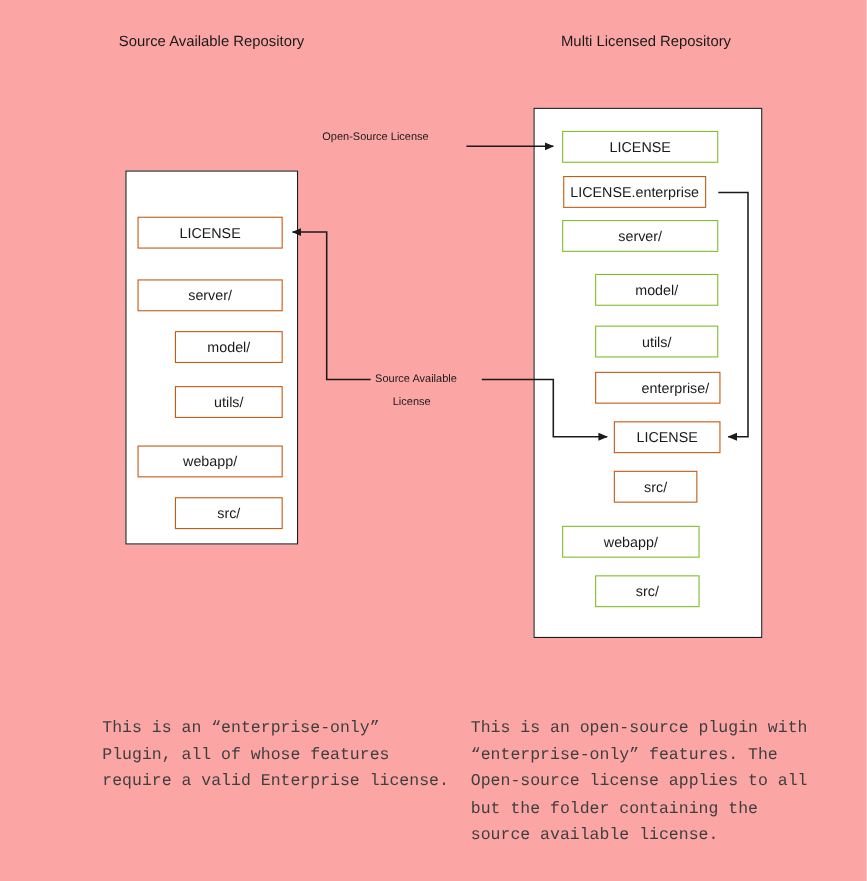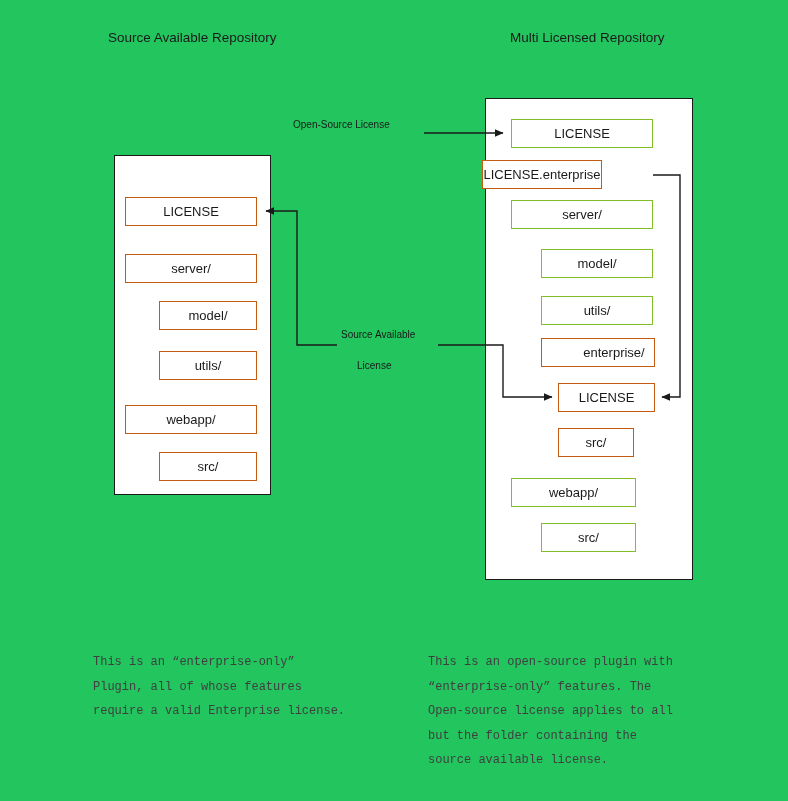--- a/index.html
+++ b/index.html
@@ -4,21 +4,21 @@
 <style>
   html, body {
     margin: 0;
     padding: 0;
     background: #ffffff;
   }
   #canvas {
     position: relative;
     width: 788px;
     height: 801px;
-    background: #22c55e;
+    background: #fca5a5;
     overflow: hidden;
     font-family: "Liberation Sans", sans-serif;
   }
   .repo-title {
     position: absolute;
     font-family: "Liberation Sans", sans-serif;
     font-size: 13.5px;
     color: #1a1a1a;
     white-space: nowrap;
   }
@@ -56,27 +56,27 @@
     pointer-events: none;
   }
   .edge-label {
     position: absolute;
     font-family: "Liberation Sans", sans-serif;
     font-size: 10px;
     color: #1a1a1a;
     white-space: nowrap;
   }
   #label-open-source { left: 293px; top: 119px; }
-  #label-src-avail-1 { left: 341px; top: 329px; }
+  #label-src-avail-1 { left: 341px; top: 339px; }
   #label-src-avail-2 { left: 357px; top: 360px; }
 
   .caption {
     position: absolute;
     font-family: "Liberation Mono", monospace;
-    font-size: 12px;
+    font-size: 15px;
     line-height: 24.5px;
     color: #3f3f3f;
     white-space: pre;
   }
   #caption-left  { left: 93px;  top: 650px; }
   #caption-right { left: 428px; top: 650px; }
 </style>
 </head>
 <body>
 
@@ -93,21 +93,21 @@
   <div id="left-items">
       <div class="file-box" style="left: 125px; top: 197px; width: 132px; height: 29px;">LICENSE</div>
       <div class="file-box" style="left: 125px; top: 254px; width: 132px; height: 29px;">server/</div>
       <div class="file-box" style="left: 159px; top: 301px; width: 98px; height: 29px;">model/</div>
       <div class="file-box" style="left: 159px; top: 351px; width: 98px; height: 29px;">utils/</div>
       <div class="file-box" style="left: 125px; top: 405px; width: 132px; height: 29px;">webapp/</div>
       <div class="file-box" style="left: 159px; top: 452px; width: 98px; height: 29px;">src/</div>
     </div>
   <div id="right-items">
       <div class="file-box green" style="left: 511px; top: 119px; width: 142px; height: 29px;">LICENSE</div>
-      <div class="file-box" style="left: 482px; top: 160px; width: 120px; height: 29px;">LICENSE.enterprise</div>
+      <div class="file-box" style="left: 512px; top: 160px; width: 130px; height: 29px;">LICENSE.enterprise</div>
       <div class="file-box green" style="left: 511px; top: 200px; width: 142px; height: 29px;">server/</div>
       <div class="file-box green" style="left: 541px; top: 249px; width: 112px; height: 29px;">model/</div>
       <div class="file-box green" style="left: 541px; top: 296px; width: 112px; height: 29px;">utils/</div>
       <div class="file-box" style="left: 541px; top: 338px; width: 114px; height: 29px; padding-left: 32px;">enterprise/</div>
       <div class="file-box" style="left: 558px; top: 383px; width: 97px; height: 29px;">LICENSE</div>
       <div class="file-box" style="left: 558px; top: 428px; width: 76px; height: 29px;">src/</div>
       <div class="file-box green" style="left: 511px; top: 478px; width: 125px; height: 29px;">webapp/</div>
       <div class="file-box green" style="left: 541px; top: 523px; width: 95px; height: 29px;">src/</div>
     </div>
 

